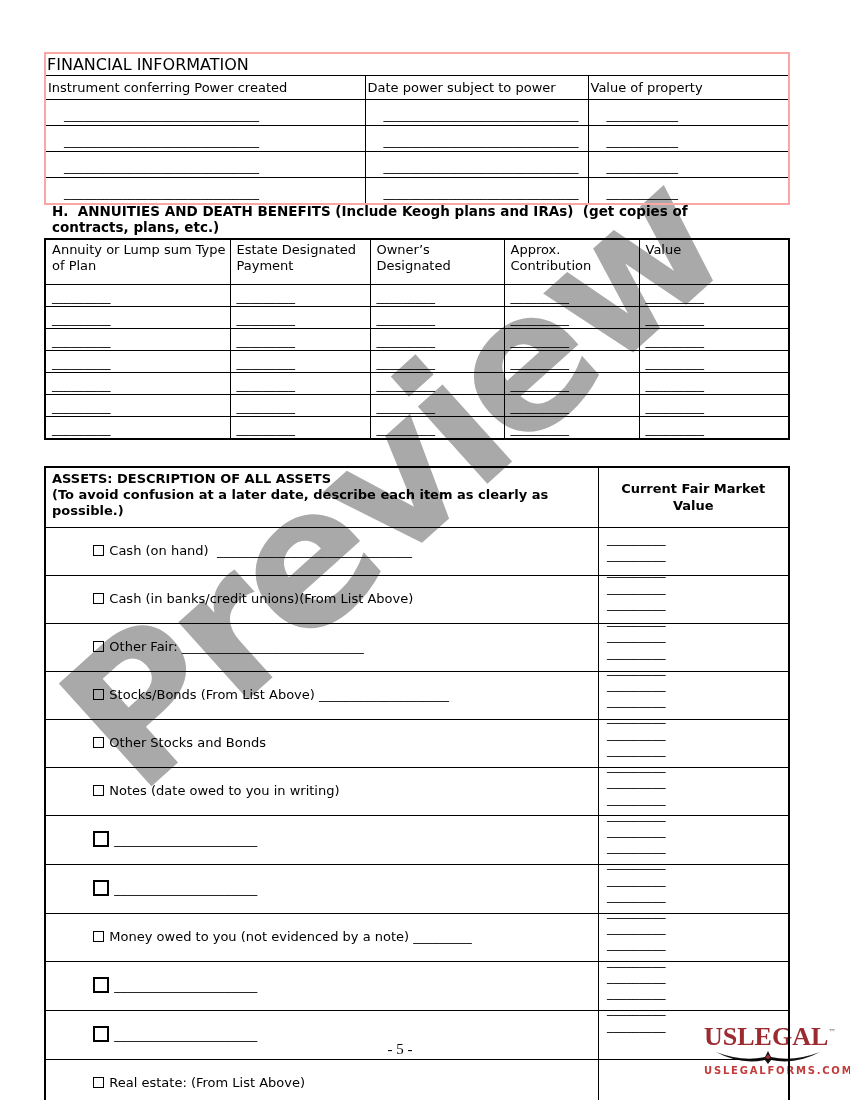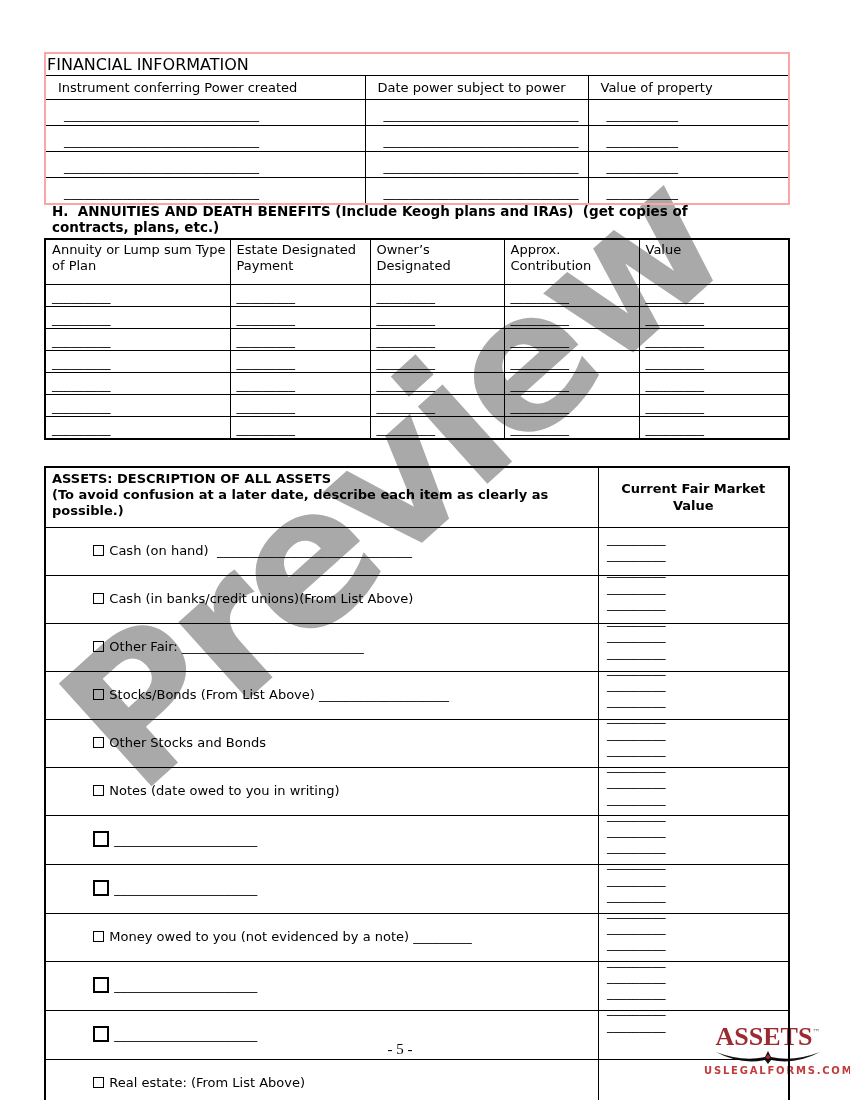--- a/index.html
+++ b/index.html
@@ -20,21 +20,21 @@
   .brand{position:absolute;left:704px;top:1024px;width:128px;text-align:center;z-index:0;}
   .brand-name{font-family:"Liberation Serif","DejaVu Serif",serif;font-weight:bold;font-size:26px;line-height:26px;letter-spacing:0;}
   .brand-tm{font-size:8px;vertical-align:10px;color:#777;font-family:"DejaVu Sans",sans-serif;}
   .brand-eagle{display:block;margin:1px auto 0 auto;}
   .brand-site{font-size:10px;font-weight:bold;letter-spacing:1.8px;margin-top:1px;}
   
   table{border-collapse:collapse;table-layout:fixed;background:transparent;position:absolute;z-index:1;}
   td,th{border:1px solid #000;font-weight:normal;text-align:left;overflow:hidden;}
   
   .t-fin{left:44px;top:52px;width:744px;border:2px solid #fca5a5;}
-  .t-fin .cols th{font-size:13px;height:21px;padding:1px 0 1px 12px;vertical-align:middle;}
+  .t-fin .cols th{font-size:13px;height:21px;padding:1px 0 1px 2px;vertical-align:middle;}
   .t-fin td{font-size:13px;height:22px;vertical-align:bottom;padding:0 0 3px 18px;}
   
   .h-heading{position:absolute;left:52px;top:203px;width:710px;z-index:1;
     font-size:13.5px;font-weight:bold;line-height:16px;white-space:pre-wrap;}
   .t-ann{left:44px;top:238px;width:744px;border:2px solid #000;padding-left:28px;}
   .t-ann th{font-size:13px;vertical-align:top;padding:2px 0 2px 6px;height:40px;line-height:16px;}
   .t-ann td{font-size:13px;height:19px;vertical-align:bottom;padding:0 0 2px 6px;}
   
   .t-assets{left:44px;top:466px;width:744px;border:2px solid #000;}
   .t-assets th{vertical-align:top;}
@@ -59,21 +59,21 @@
 </style>
 </head>
 <body>
 
 <div class="page">
 
   <div class="watermark" style="color:#a9a9a9;">Preview</div>
 
   <div class="brand">
     <div>
-      <span class="brand-name" style="color:#9c2a31;">ASSETS</span><span class="brand-tm">™</span>
+      <span class="brand-name" style="color:#9c2a31;">USLEGAL</span><span class="brand-tm">™</span>
     </div>
     <svg class="brand-eagle" width="104" height="13" viewBox="0 0 104 13">
       <path fill="#111111" d="M0,1 Q26,11 49,6 L52,0 L55,6 Q78,11 104,1 Q80,14 55,9 L52,13 L49,9 Q24,14 0,1 Z"></path>
       <rect x="50" y="4" width="4" height="4" fill="#9c2a31" transform="rotate(45 52 6)"></rect>
     </svg>
     <div class="brand-site" style="color:#c23b3b;">USLEGALFORMS.COM</div>
   </div>
 
   <table class="t-fin">
     <colgroup>

